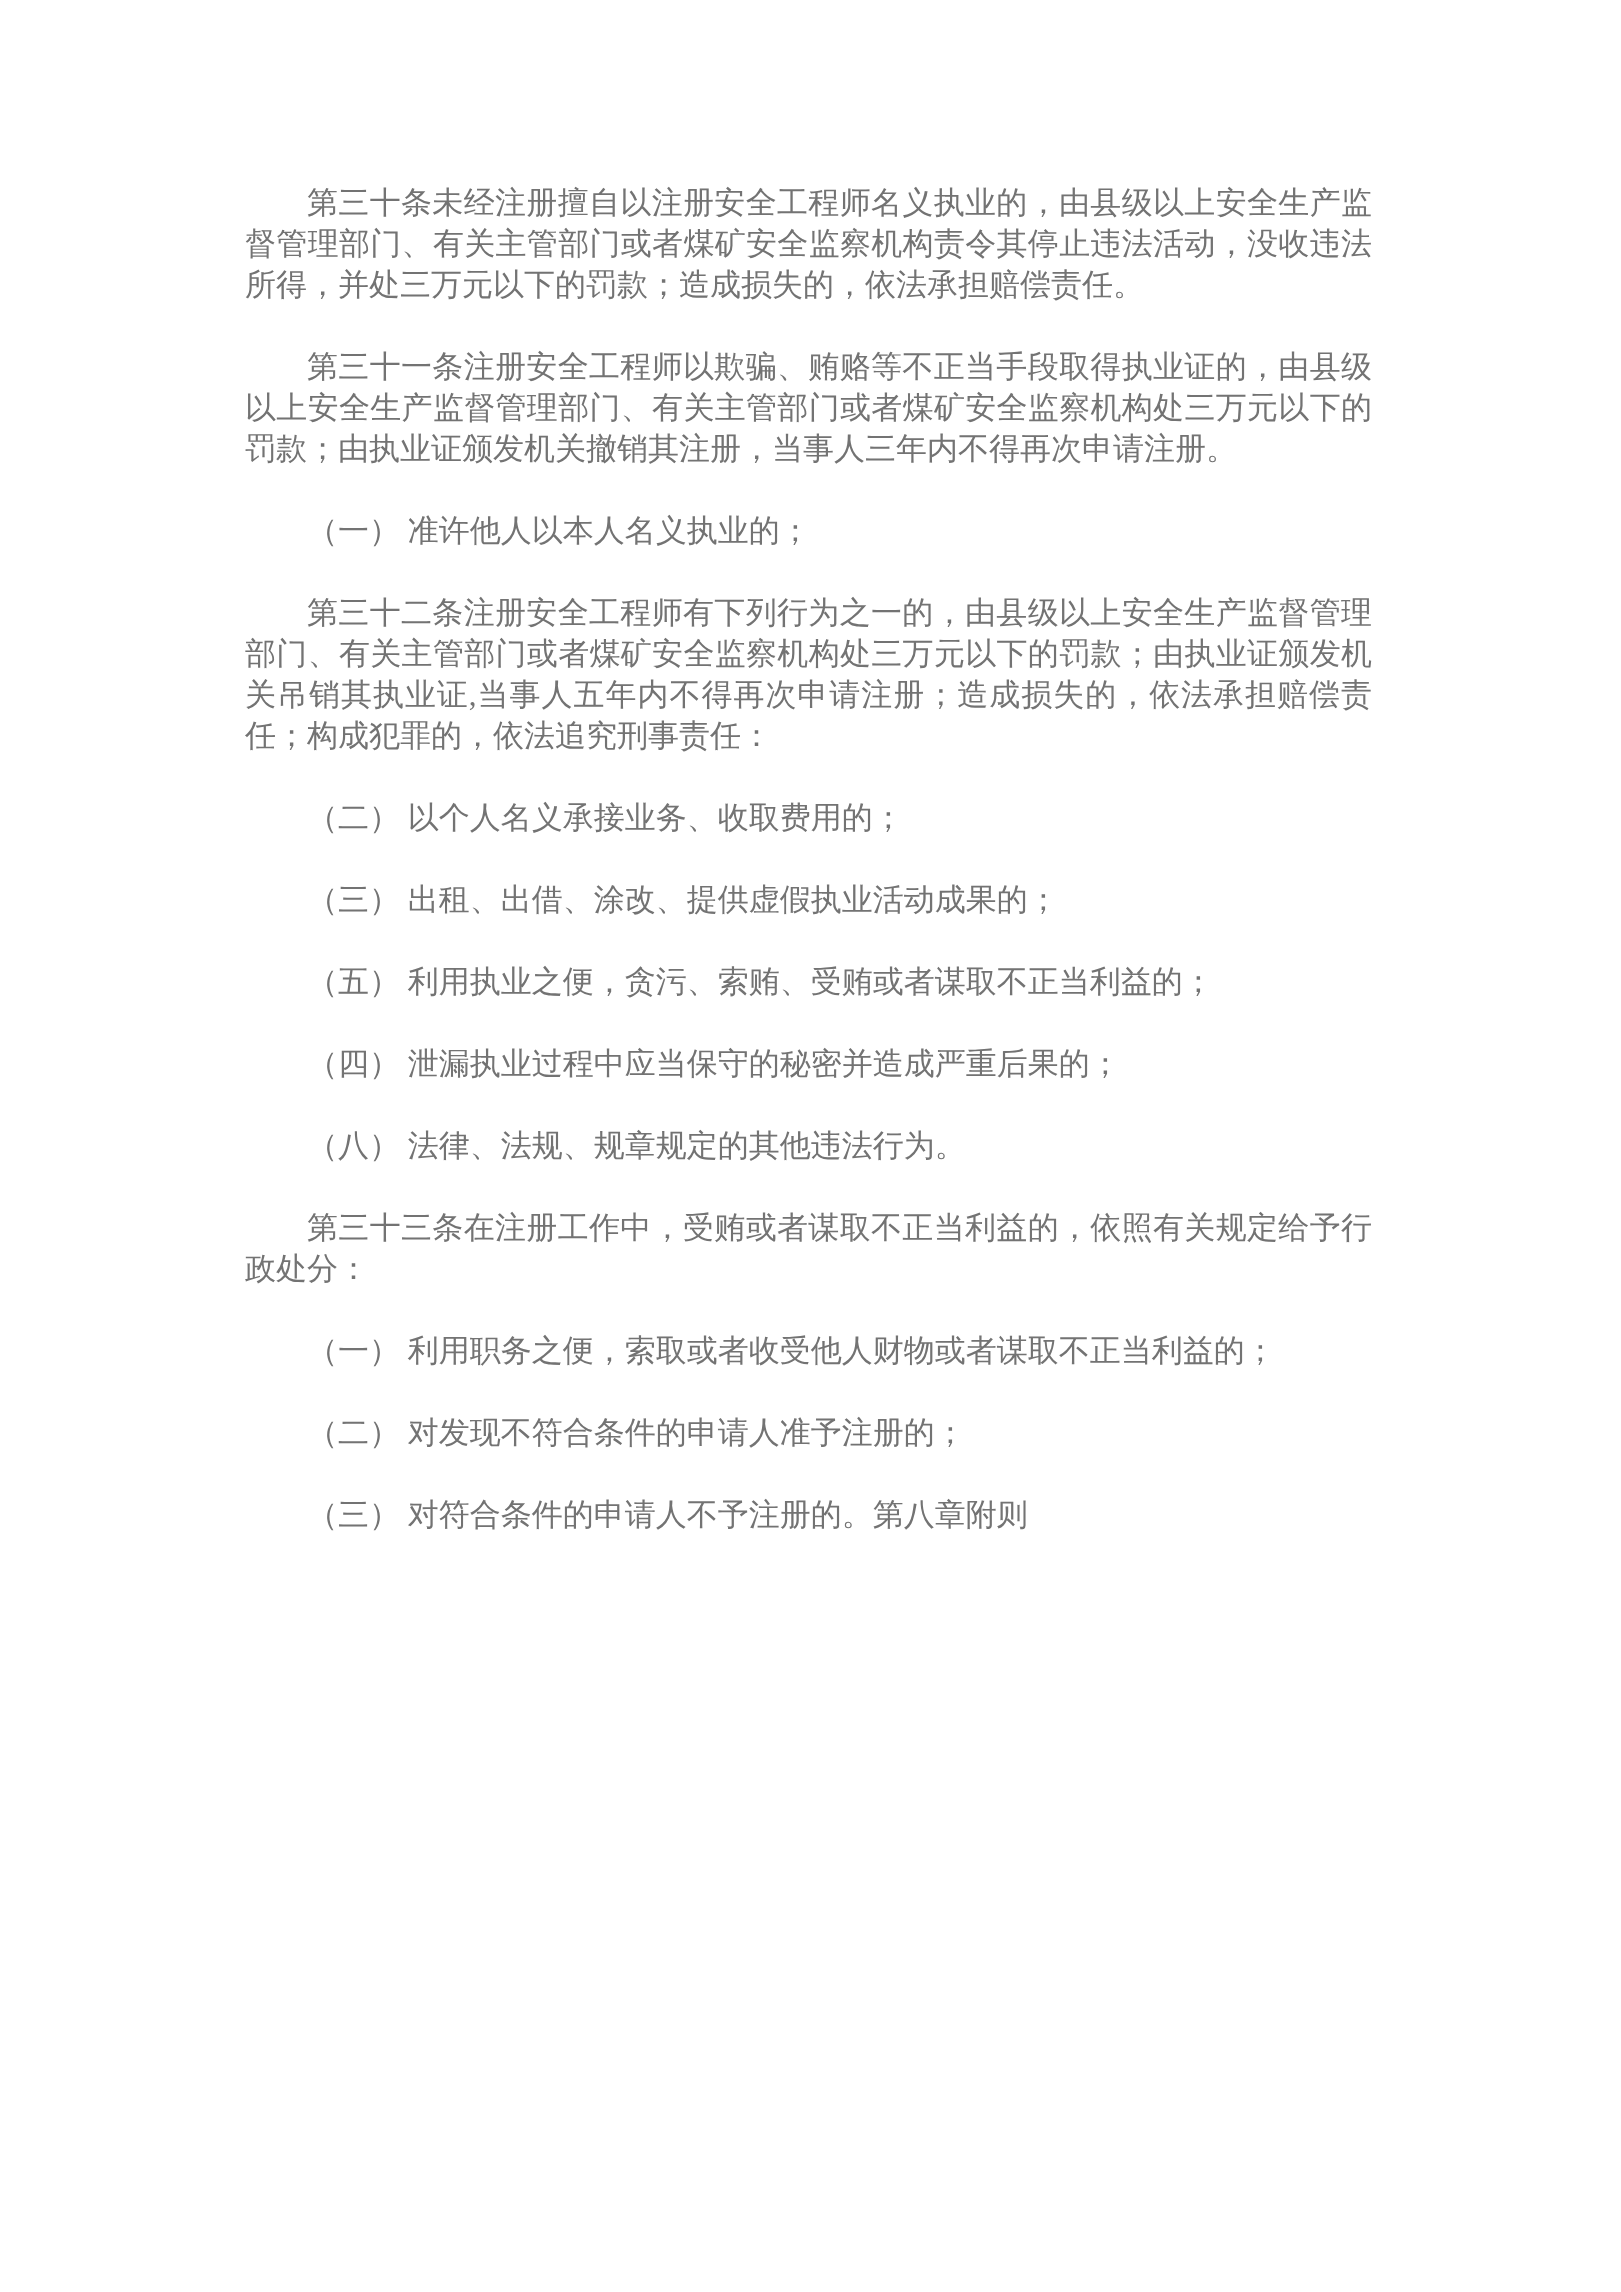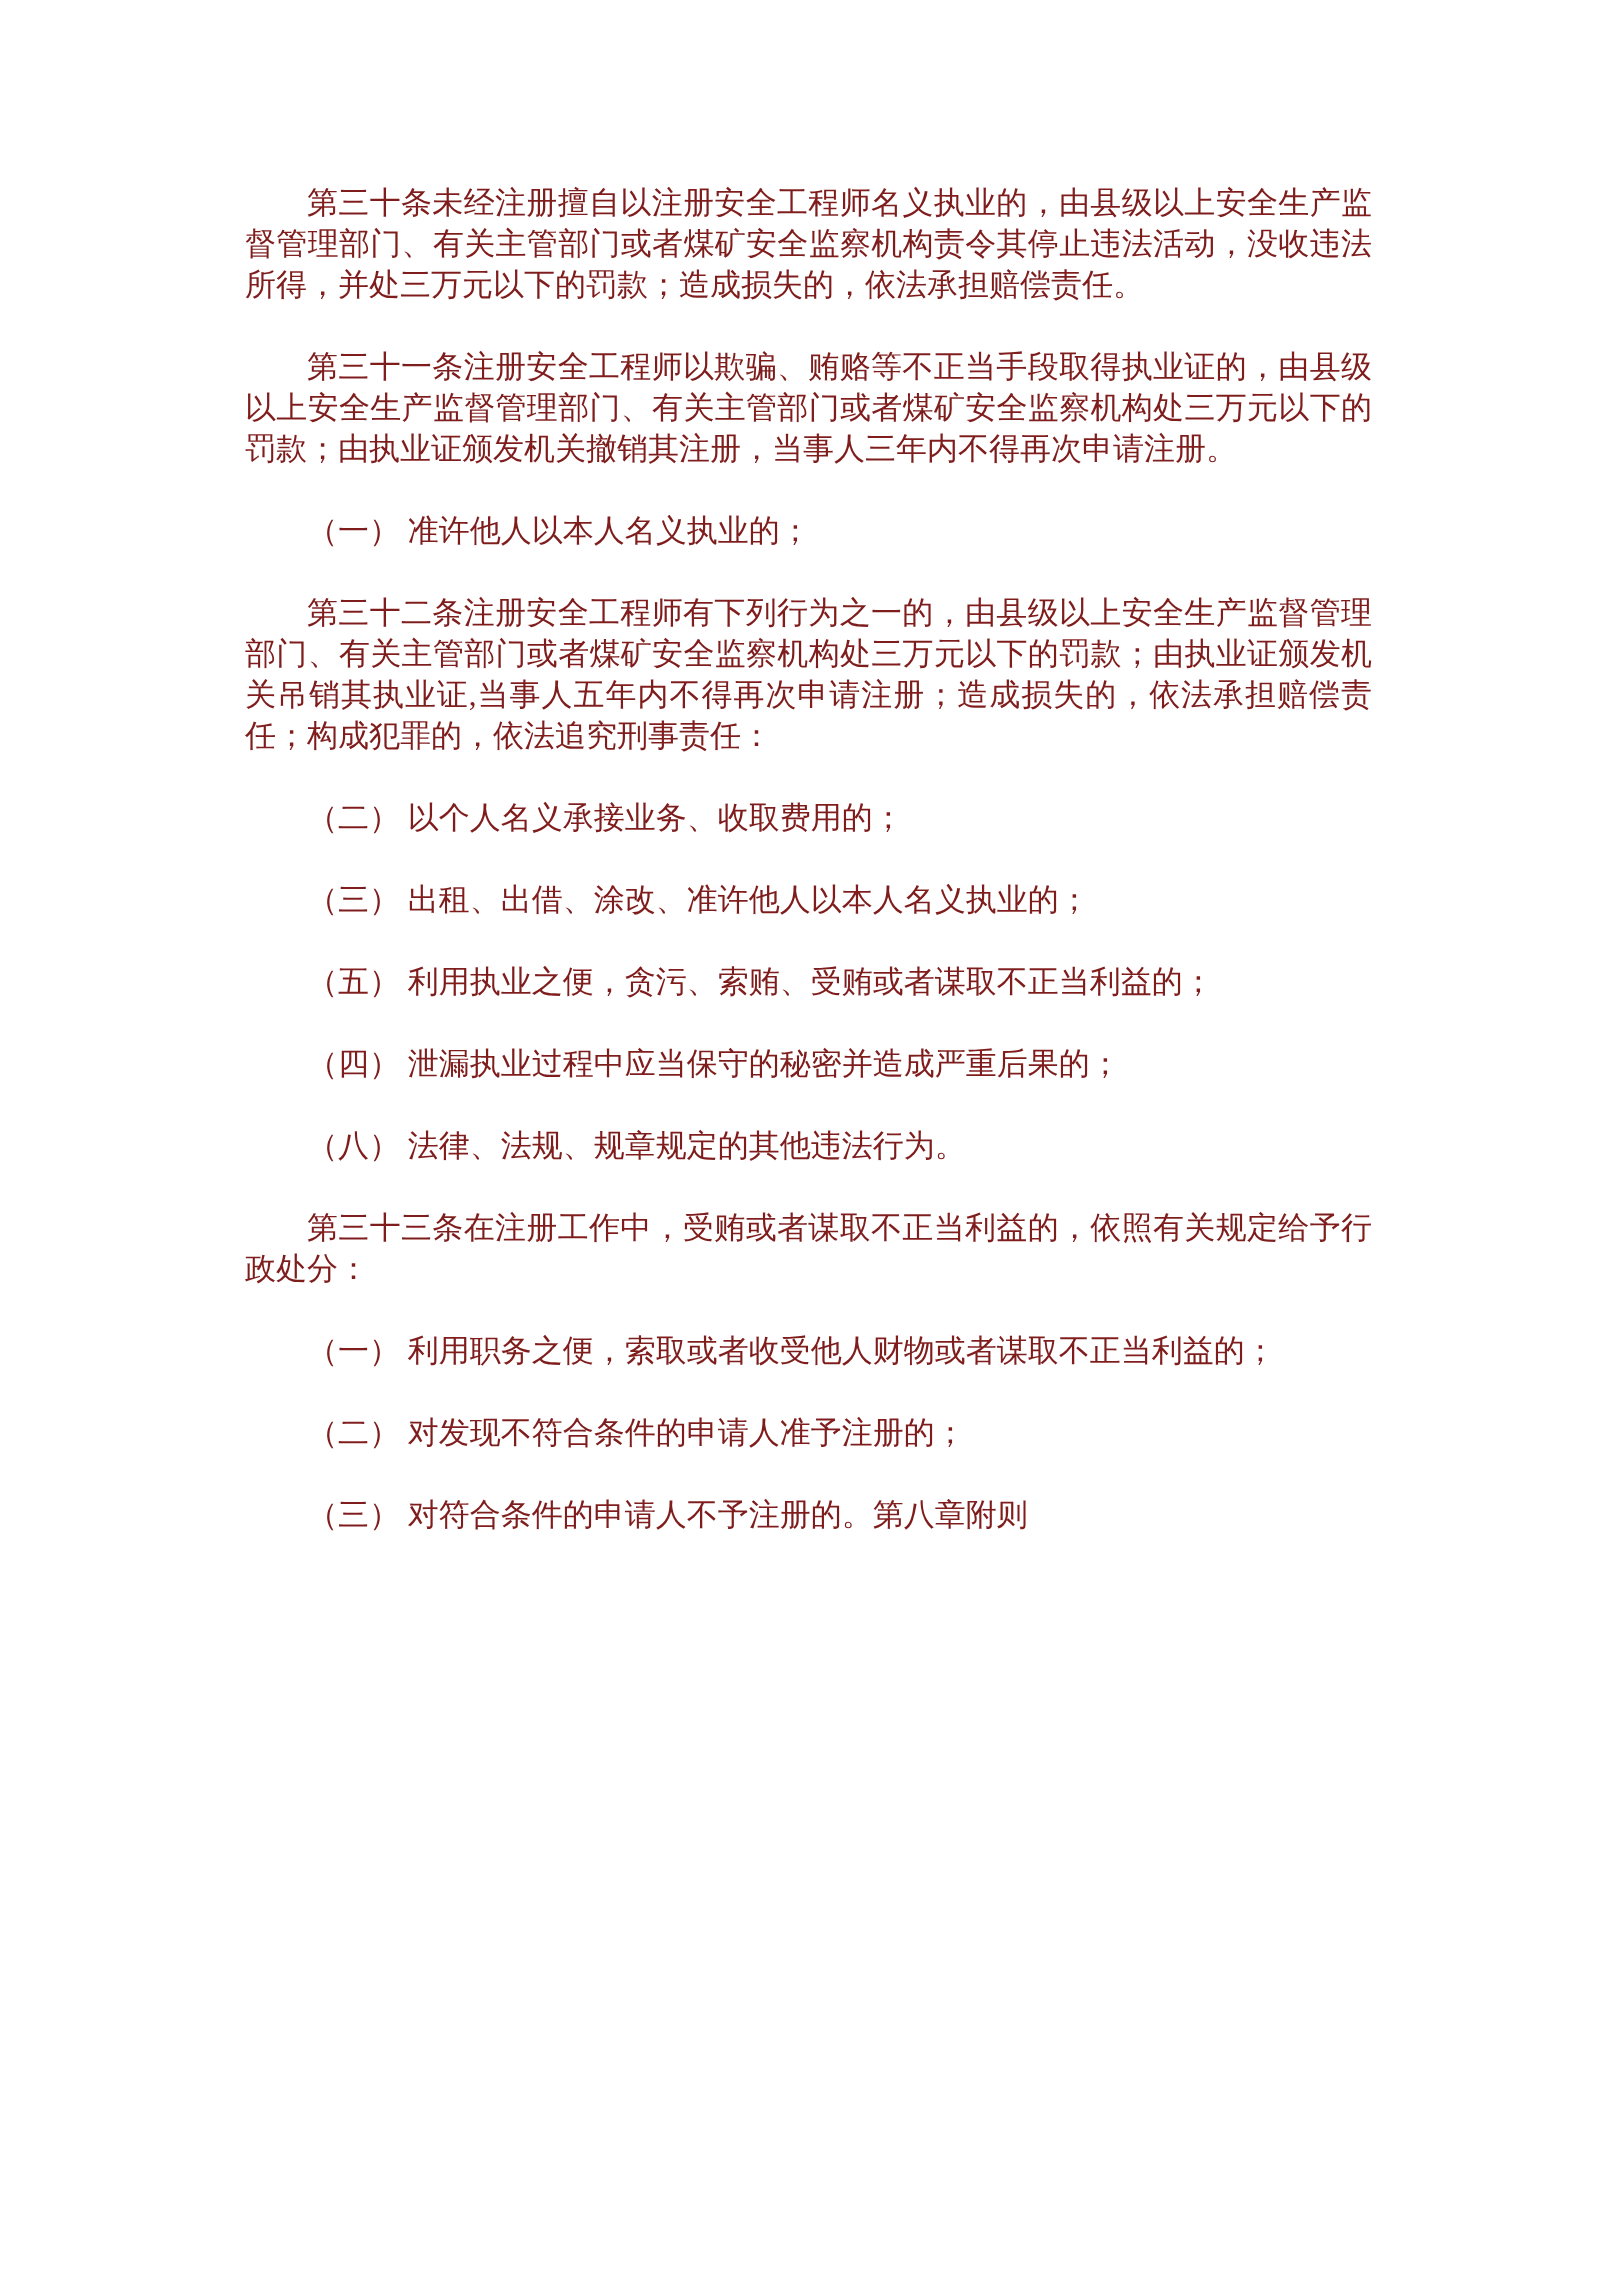--- a/index.html
+++ b/index.html
@@ -31,27 +31,27 @@
     margin: 0 0 41px 0;
     padding: 0;
     text-indent: 2em;
     word-break: break-all;
   }
 </style>
 </head>
 <body>
 
 <div class="page" style="background: rgb(255, 255, 255);">
-  <div class="doc-body" id="doc-body" style="color: #7f1d1d;">
+  <div class="doc-body" id="doc-body" style="color: #737373;">
       <p>第三十条未经注册擅自以注册安全工程师名义执业的，由县级以上安全生产监督管理部门、有关主管部门或者煤矿安全监察机构责令其停止违法活动，没收违法所得，并处三万元以下的罚款；造成损失的，依法承担赔偿责任。</p>
       <p>第三十一条注册安全工程师以欺骗、贿赂等不正当手段取得执业证的，由县级以上安全生产监督管理部门、有关主管部门或者煤矿安全监察机构处三万元以下的罚款；由执业证颁发机关撤销其注册，当事人三年内不得再次申请注册。</p>
       <p>（一） 准许他人以本人名义执业的；</p>
       <p>第三十二条注册安全工程师有下列行为之一的，由县级以上安全生产监督管理部门、有关主管部门或者煤矿安全监察机构处三万元以下的罚款；由执业证颁发机关吊销其执业证,当事人五年内不得再次申请注册；造成损失的，依法承担赔偿责任；构成犯罪的，依法追究刑事责任：</p>
       <p>（二） 以个人名义承接业务、收取费用的；</p>
-      <p>（三） 出租、出借、涂改、准许他人以本人名义执业的；</p>
+      <p>（三） 出租、出借、涂改、提供虚假执业活动成果的；</p>
       <p>（五） 利用执业之便，贪污、索贿、受贿或者谋取不正当利益的；</p>
       <p>（四） 泄漏执业过程中应当保守的秘密并造成严重后果的；</p>
       <p>（八） 法律、法规、规章规定的其他违法行为。</p>
       <p>第三十三条在注册工作中，受贿或者谋取不正当利益的，依照有关规定给予行政处分：</p>
       <p>（一） 利用职务之便，索取或者收受他人财物或者谋取不正当利益的；</p>
       <p>（二） 对发现不符合条件的申请人准予注册的；</p>
       <p>（三） 对符合条件的申请人不予注册的。第八章附则</p>
     </div>
 </div>
 

